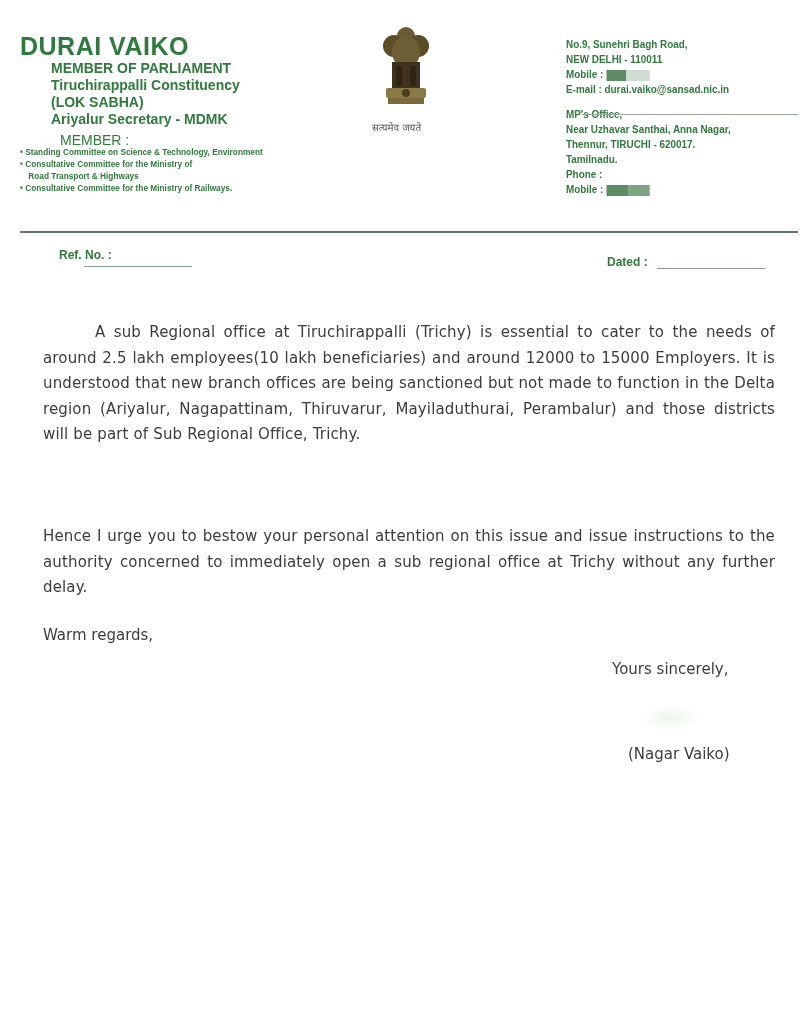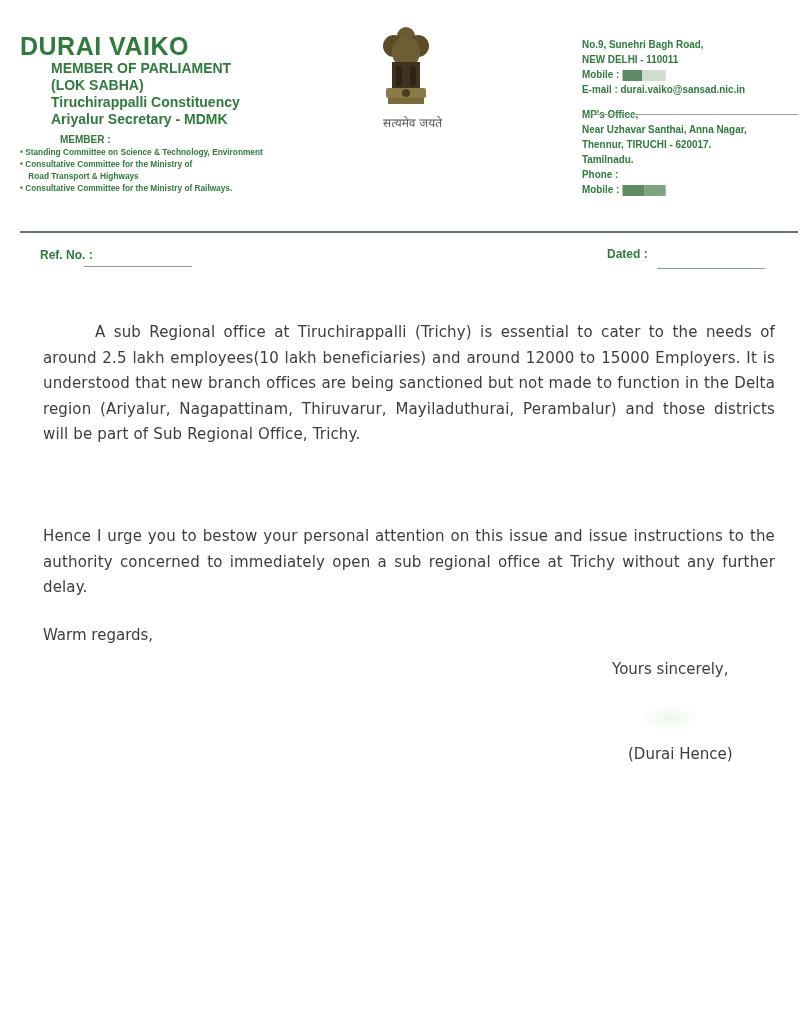--- a/index.html
+++ b/index.html
@@ -3,50 +3,50 @@
 <meta charset="utf-8">
 <style>
   html, body { margin: 0; padding: 0; }
   body {
     width: 804px; height: 1024px; background: #ffffff; position: relative;
     overflow: hidden; font-family: "DejaVu Sans", sans-serif; color: #3a3a3a;
   }
   .lh-left { position: absolute; left: 20px; top: 32px; }
   .name { font-family: "Liberation Sans", sans-serif; font-weight: bold; font-size: 25px; letter-spacing: 0.5px; color: #2f7a3c; line-height: 28px; }
   .sub { font-family: "Liberation Sans", sans-serif; font-weight: bold; font-size: 14px; color: #2f7a3c; line-height: 17px; padding-left: 31px; }
-  .member-title { font-family: "Liberation Sans", sans-serif; font-weight: bold; font-size: 10px; color: #2f7a3c; margin-top: 6px; line-height: 12px; padding-left: 40px; }
+  .member-title { font-family: "Liberation Sans", sans-serif; font-weight: normal; font-size: 14px; color: #2f7a3c; margin-top: 6px; line-height: 12px; padding-left: 40px; }
   .member-item { font-family: "Liberation Sans", sans-serif; font-weight: bold; font-size: 9px; color: #2f7a3c; line-height: 12px; transform: scaleX(0.92); transform-origin: left; white-space: nowrap; }
   .member-item .cont { padding-left: 9px; display: block; }
   .emblem { position: absolute; left: 374px; top: 22px; width: 64px; height: 104px; }
-  .emblem-motto { position: absolute; left: 372px; top: 114px; width: 70px; text-align: right; font-size: 12px; color: #555; font-family: "DejaVu Sans", sans-serif; }
-  .lh-right { position: absolute; left: 582px; top: 37px; }
+  .emblem-motto { position: absolute; left: 372px; top: 120px; width: 70px; text-align: left; font-size: 10px; color: #555; font-family: "DejaVu Sans", sans-serif; }
+  .lh-right { position: absolute; left: 566px; top: 37px; }
   .addr { font-family: "Liberation Sans", sans-serif; font-weight: bold; font-size: 11px; color: #2f7a3c; line-height: 15px; white-space: nowrap; transform: scaleX(0.9); transform-origin: left; }
   .redact { display: inline-block; height: 11px; vertical-align: middle; }
   .hr-small { position: absolute; left: 582px; top: 114px; width: 216px; height: 1px; background: #9aa59c; }
   .hr-main { position: absolute; left: 20px; top: 231px; width: 778px; height: 2px; background: #5f7a63; }
-  .ref { position: absolute; left: 12px; top: 248px; font-family: "Liberation Sans", sans-serif; font-weight: bold; font-size: 12px; color: #2f7a3c; padding-left: 28px; }
+  .ref { position: absolute; left: 31px; top: 248px; font-family: "Liberation Sans", sans-serif; font-weight: bold; font-size: 12px; color: #2f7a3c; padding-left: 28px; }
   .ref-line { position: absolute; left: 84px; top: 266px; width: 108px; height: 1px; background: #8aa08d; }
-  .dated { position: absolute; left: 607px; top: 247px; font-family: "Liberation Sans", sans-serif; font-weight: bold; font-size: 12px; color: #2f7a3c; }
+  .dated { position: absolute; left: 607px; top: 255px; font-family: "Liberation Sans", sans-serif; font-weight: bold; font-size: 12px; color: #2f7a3c; }
   .dated-line { position: absolute; left: 657px; top: 268px; width: 108px; height: 1px; background: #8aa08d; }
   .body-text { position: absolute; left: 43px; width: 732px; font-size: 15px; line-height: 25.6px; color: #3c3c3c; text-align: justify; letter-spacing: 0.15px; }
   .p1 { top: 320px; text-indent: 52px; }
   .p2 { top: 504px; margin-top: 20px; }
   .closing { position: absolute; left: 43px; top: 626px; font-size: 15px; color: #3c3c3c; }
   .sincerely { position: absolute; left: 612px; top: 660px; font-size: 15px; color: #3c3c3c; }
   .sig { position: absolute; left: 640px; top: 705px; width: 60px; height: 26px; background: radial-gradient(ellipse at center, #eef6ea 0%, #ffffff 70%); }
   .signame { position: absolute; left: 628px; top: 745px; font-size: 15px; color: #3c3c3c; }
 </style>
 </head>
 <body>
 
 <div class="lh-left">
   <div class="name">DURAI VAIKO</div>
   <div class="sub">MEMBER OF PARLIAMENT</div>
+  <div class="sub">Tiruchirappalli Constituency</div>
   <div class="sub">(LOK SABHA)</div>
-  <div class="sub">Tiruchirappalli Constituency</div>
   <div class="sub">Ariyalur Secretary - MDMK</div>
   <div class="member-title">MEMBER :</div>
   <div class="member-item"><span>• Standing Committee on Science &amp; Technology, Environment</span></div>
   <div class="member-item"><span>• Consultative Committee for the Ministry of</span><span class="cont">Road Transport &amp; Highways</span></div>
   <div class="member-item"><span>• Consultative Committee for the Ministry of Railways.</span></div>
 </div>
 
 <svg class="emblem" viewBox="0 0 64 104">
   <ellipse cx="32" cy="14" rx="9" ry="9" fill="#6b5a32"></ellipse>
   <ellipse cx="20" cy="24" rx="11" ry="11" fill="#5c4c28"></ellipse>
@@ -81,13 +81,13 @@
 <div class="ref">Ref. No. :</div>
 <div class="ref-line"></div>
 <div class="dated">Dated :</div>
 <div class="dated-line"></div>
 
 <div class="body-text p1">A sub Regional office at Tiruchirappalli (Trichy) is essential to cater to the needs of around 2.5 lakh employees(10 lakh beneficiaries) and around 12000 to 15000 Employers. It is understood that new branch offices are being sanctioned but not made to function in the Delta region (Ariyalur, Nagapattinam, Thiruvarur, Mayiladuthurai, Perambalur) and those districts will be part of Sub Regional Office, Trichy.</div>
 <div class="body-text p2">Hence I urge you to bestow your personal attention on this issue and issue instructions to the authority concerned to immediately open a sub regional office at Trichy without any further delay.</div>
 <div class="closing">Warm regards,</div>
 <div class="sincerely">Yours sincerely,</div>
 <div class="sig"></div>
-<div class="signame">(Durai Hence)</div>
+<div class="signame">(Nagar Vaiko)</div>
 
 </body></html>

